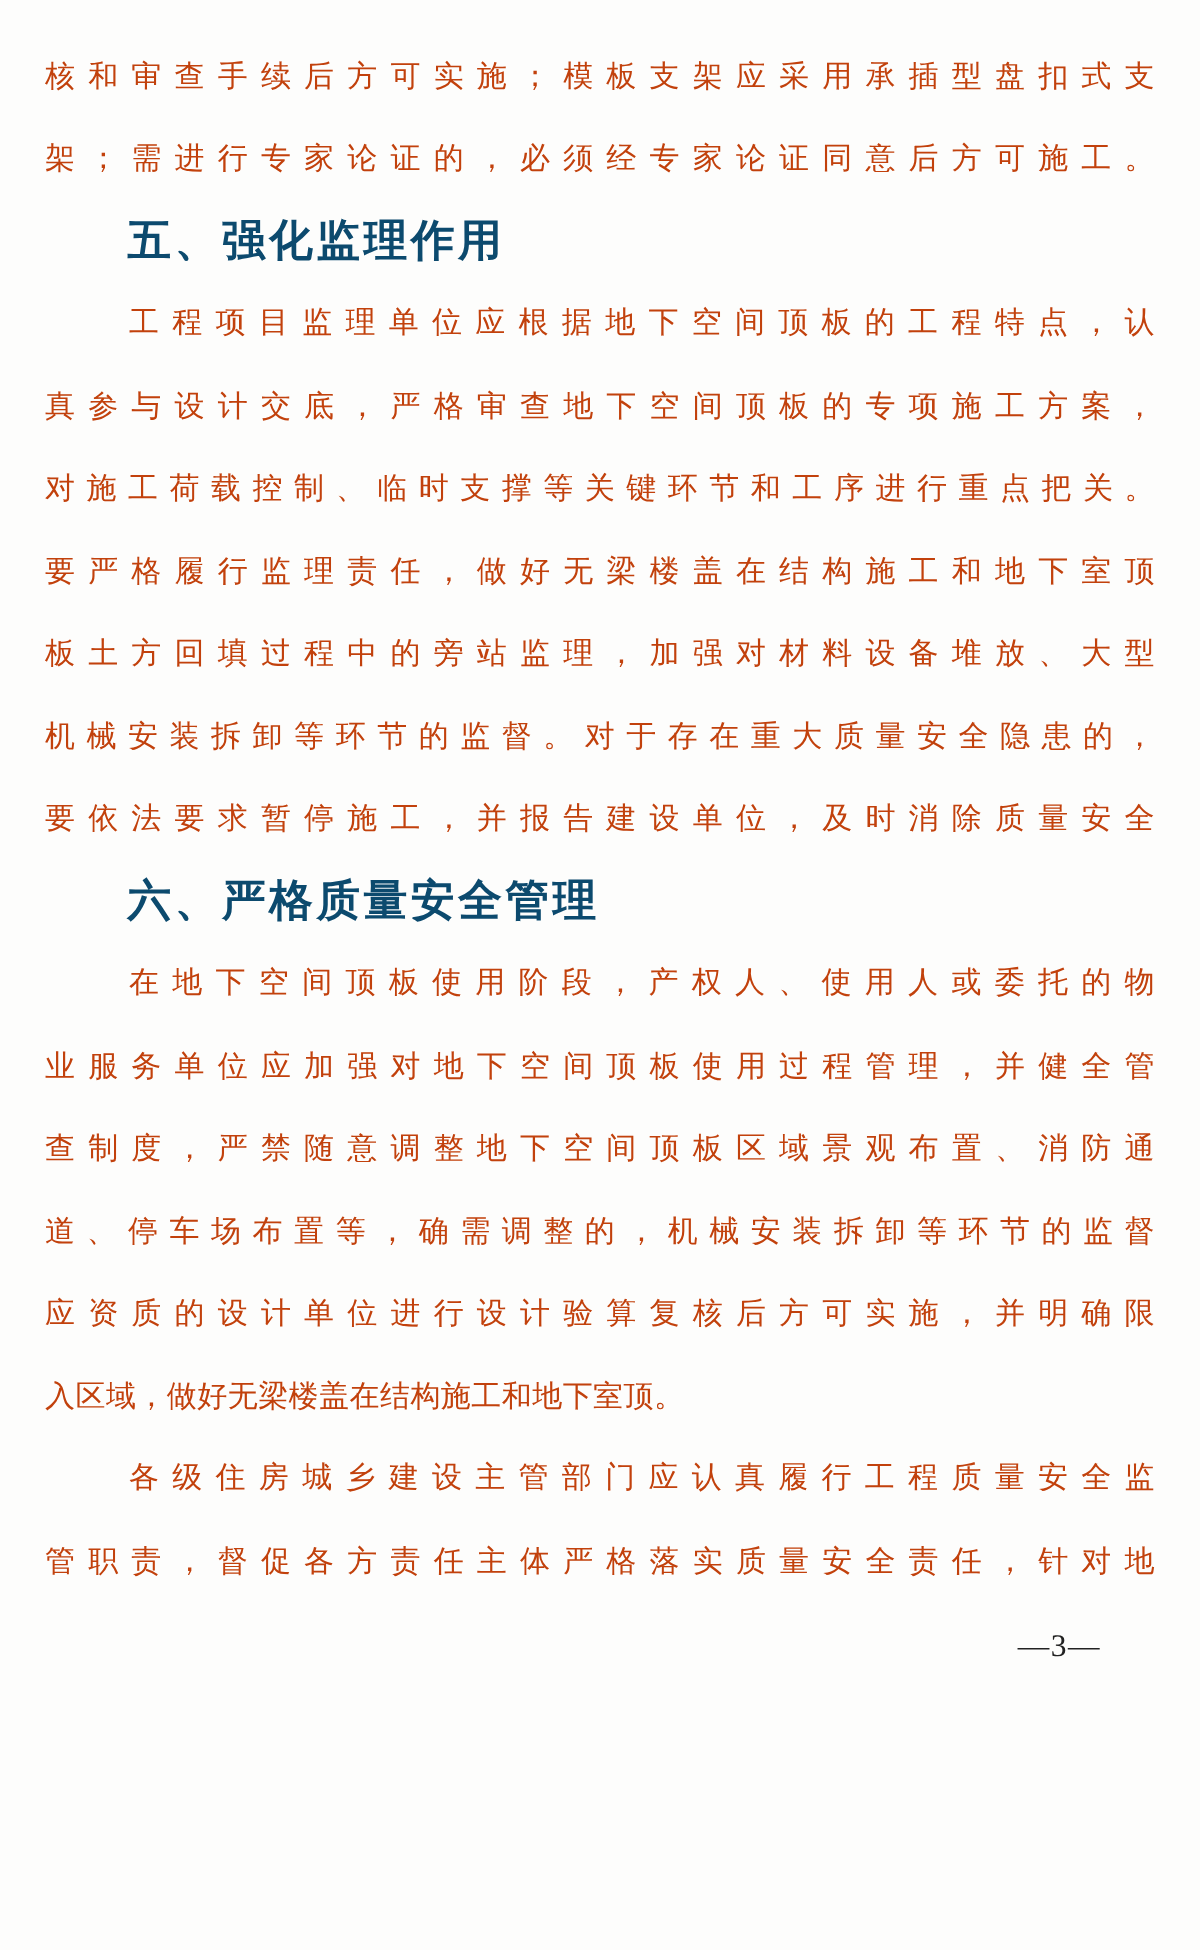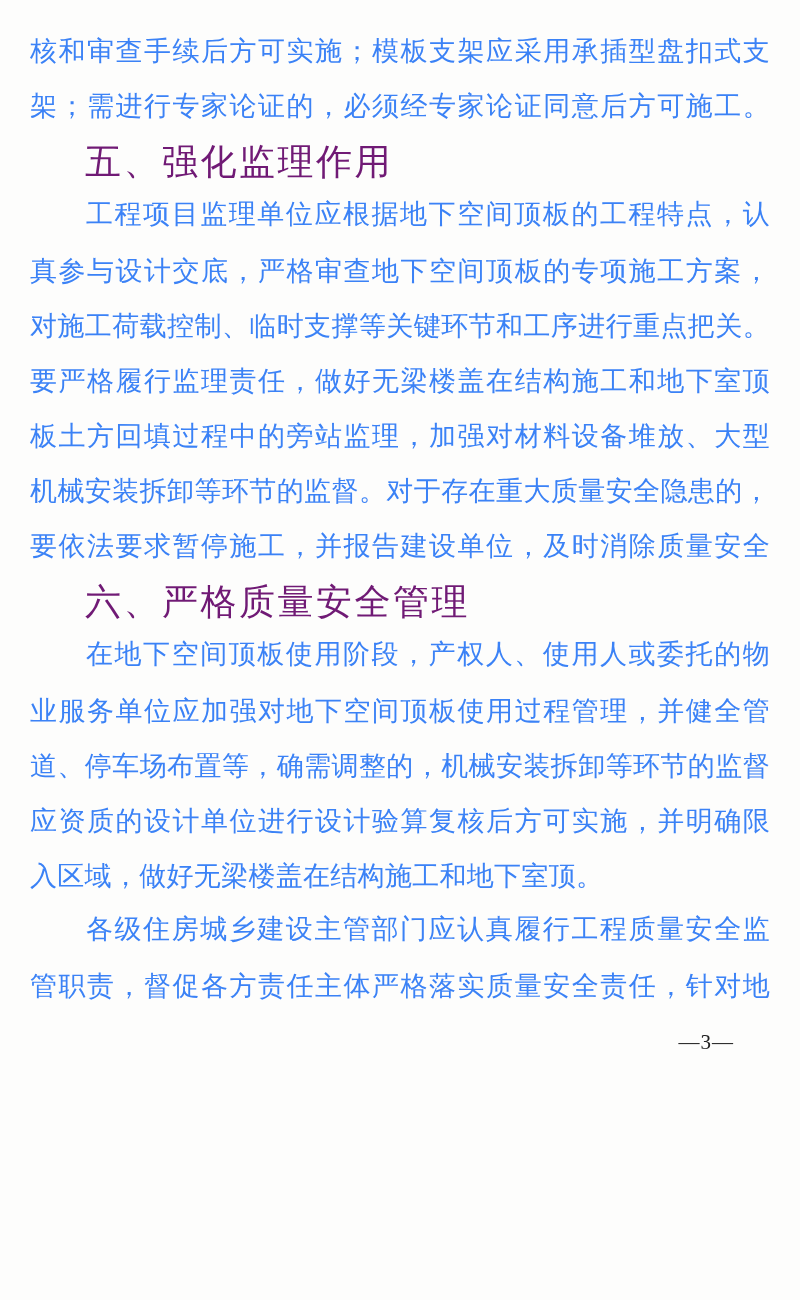--- a/index.html
+++ b/index.html
@@ -15,39 +15,39 @@
     background: #fdfdfc;
     box-sizing: border-box;
     padding: 24px 30px 0 30px;
     color: #1a1a1a;
     font-family: "Liberation Serif", "DejaVu Serif", serif;
     overflow: hidden;
   }
   .line {
     height: 55px;
     line-height: 55px;
-    font-size: 27px;
+    font-size: 20px;
     letter-spacing: 0.3px;
-    color: #3b82f6;
+    color: #c2410c;
   }
   .just {
     text-align: justify;
     text-align-last: justify;
   }
   .indent {
     text-indent: 56px;
     font-family: Liberation Mono, monospace;
   }
   .heading {
     font-family: "Liberation Sans", "DejaVu Sans", sans-serif;
-    font-weight: normal;
-    font-size: 36px;
+    font-weight: bold;
+    font-size: 29px;
     letter-spacing: 2.5px;
     padding-left: 55px;
-    color: #701a75;
+    color: #0c4a6e;
   }
   .pagenum-row {
     margin-top: 8px;
     height: 40px;
     line-height: 40px;
     text-align: right;
     padding-right: 36px;
     font-size: 21px;
     letter-spacing: 1px;
     color: #222;
@@ -66,20 +66,21 @@
   <div class="line just">真参与设计交底，严格审查地下空间顶板的专项施工方案，</div>
   <div class="line just">对施工荷载控制、临时支撑等关键环节和工序进行重点把关。</div>
   <div class="line just">要严格履行监理责任，做好无梁楼盖在结构施工和地下室顶</div>
   <div class="line just">板土方回填过程中的旁站监理，加强对材料设备堆放、大型</div>
   <div class="line just">机械安装拆卸等环节的监督。对于存在重大质量安全隐患的，</div>
   <div class="line just">要依法要求暂停施工，并报告建设单位，及时消除质量安全</div>
 
   <div class="line heading">六、严格质量安全管理</div>
   <div class="line just indent">在地下空间顶板使用阶段，产权人、使用人或委托的物</div>
   <div class="line just">业服务单位应加强对地下空间顶板使用过程管理，并健全管</div>
+  <div class="line just">查制度，严禁随意调整地下空间顶板区域景观布置、消防通</div>
   <div class="line just">道、停车场布置等，确需调整的，机械安装拆卸等环节的监督</div>
   <div class="line just">应资质的设计单位进行设计验算复核后方可实施，并明确限</div>
   <div class="line">入区域，做好无梁楼盖在结构施工和地下室顶。</div>
 
   <div class="line just indent">各级住房城乡建设主管部门应认真履行工程质量安全监</div>
   <div class="line just">管职责，督促各方责任主体严格落实质量安全责任，针对地</div>
 
   <div class="pagenum-row">
     <span>—3—</span>
   </div>

